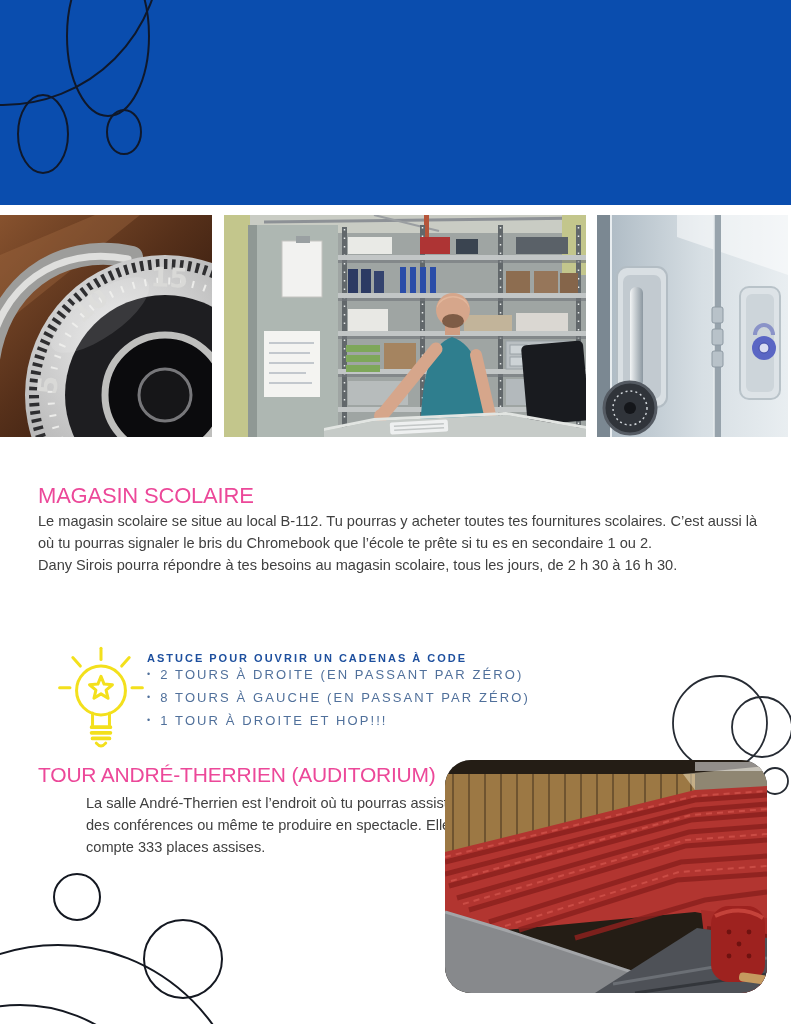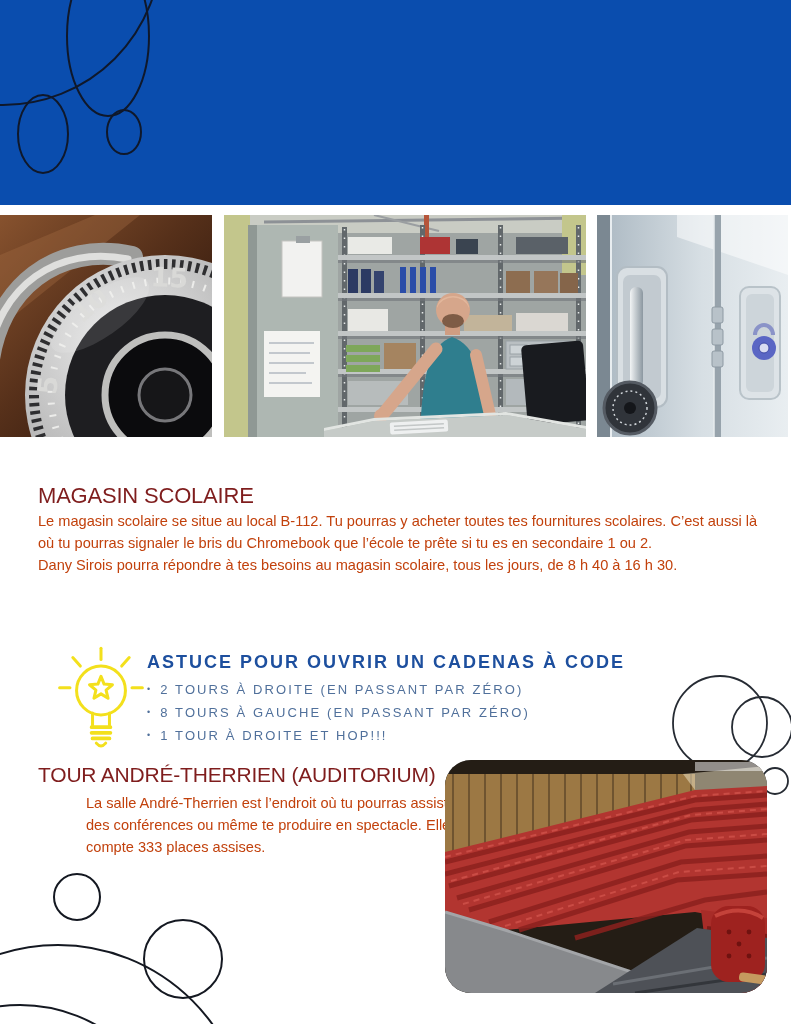--- a/index.html
+++ b/index.html
@@ -11,31 +11,31 @@
   #doodle-top{left:0;top:0;width:260px;height:205px;}
   #doodle-bottom{left:0;top:855px;width:300px;height:169px;}
   #doodle-right{left:640px;top:655px;width:151px;height:150px;z-index:1;}
   figure{margin:0;padding:0;}
   .photo{position:absolute;top:215px;height:222px;overflow:hidden;background:#888;}
   #ph-lock{left:0;width:212px;}
   #ph-store{left:224px;width:362px;}
   #ph-lockers{left:597px;width:191px;}
   #ph-aud{top:760px;left:445px;width:322px;height:233px;border-radius:26px;z-index:2;}
   .photo svg{width:100%;height:100%;}
-  .h1{position:absolute;left:38px;margin:0;font-weight:400;color:#7f1d1d;
+  .h1{position:absolute;left:38px;margin:0;font-weight:400;color:#ec4899;
       font-size:22px;letter-spacing:-0.2px;white-space:nowrap;}
   #h-magasin{top:483px;}
   #h-salle{top:763px;font-size:21px;}
-  .body-text{position:absolute;left:38px;color:#c2410c;font-size:14.6px;line-height:22px;}
+  .body-text{position:absolute;left:38px;color:#404040;font-size:14.6px;line-height:22px;}
   .body-text p{margin:0;}
   #t-magasin{top:510px;width:724px;}
   #t-salle{top:792px;width:410px;margin-left:48px;}
   #bulb{position:absolute;left:54px;top:645px;width:94px;height:106px;}
   #tip{position:absolute;left:147px;top:652px;width:440px;}
-  .tip-title{color:#1d4f9e;font-weight:bold;font-size:18px;letter-spacing:2px;margin-bottom:6px;white-space:nowrap;}
+  .tip-title{color:#1d4f9e;font-weight:bold;font-size:11px;letter-spacing:2px;white-space:nowrap;}
   .tip-li{display:flex;align-items:baseline;gap:8px;color:#50709b;font-size:13px;
           letter-spacing:2.1px;line-height:22px;white-space:nowrap;}
   .dot{font-size:9px;color:#50709b;transform:translateY(-2px);}
 </style>
 </head>
 <body>
 
 <div class="band"></div>
 
 <svg id="doodle-top" class="doodle" viewBox="0 0 260 205">
@@ -235,21 +235,21 @@
       <path d="M158,120 a9,10 0 0 1 18,0" fill="none" stroke="#8a93c8" stroke-width="4"></path>
       <circle cx="167" cy="133" r="12" fill="#5a66c4"></circle>
       <circle cx="167" cy="133" r="5" fill="#d9dcf2" stroke="#3f4aa6"></circle>
     </g>
   </svg>
 </figure>
 
 <h1 id="h-magasin" class="h1">MAGASIN SCOLAIRE</h1>
 <div id="t-magasin" class="body-text">
   <p>Le magasin scolaire se situe au local B-112. Tu pourras y acheter toutes tes fournitures scolaires. C’est aussi là où tu pourras signaler le bris du Chromebook que l’école te prête si tu es en secondaire 1 ou 2.</p>
-  <p>Dany Sirois pourra répondre à tes besoins au magasin scolaire, tous les jours, de 8 h 40 à 16 h 30.</p>
+  <p>Dany Sirois pourra répondre à tes besoins au magasin scolaire, tous les jours, de 2 h 30 à 16 h 30.</p>
 </div>
 
 <svg id="bulb" viewBox="0 0 100 112">
   <g fill="none" stroke="#f3e01c" stroke-width="3.2" stroke-linecap="round" stroke-linejoin="round">
     <line x1="50" y1="3" x2="50" y2="15"></line>
     <line x1="20" y1="13" x2="28" y2="22"></line>
     <line x1="80" y1="13" x2="72" y2="22"></line>
     <line x1="6" y1="45" x2="17" y2="45"></line>
     <line x1="94" y1="45" x2="83" y2="45"></line>
     <circle cx="50" cy="48" r="26"></circle>

